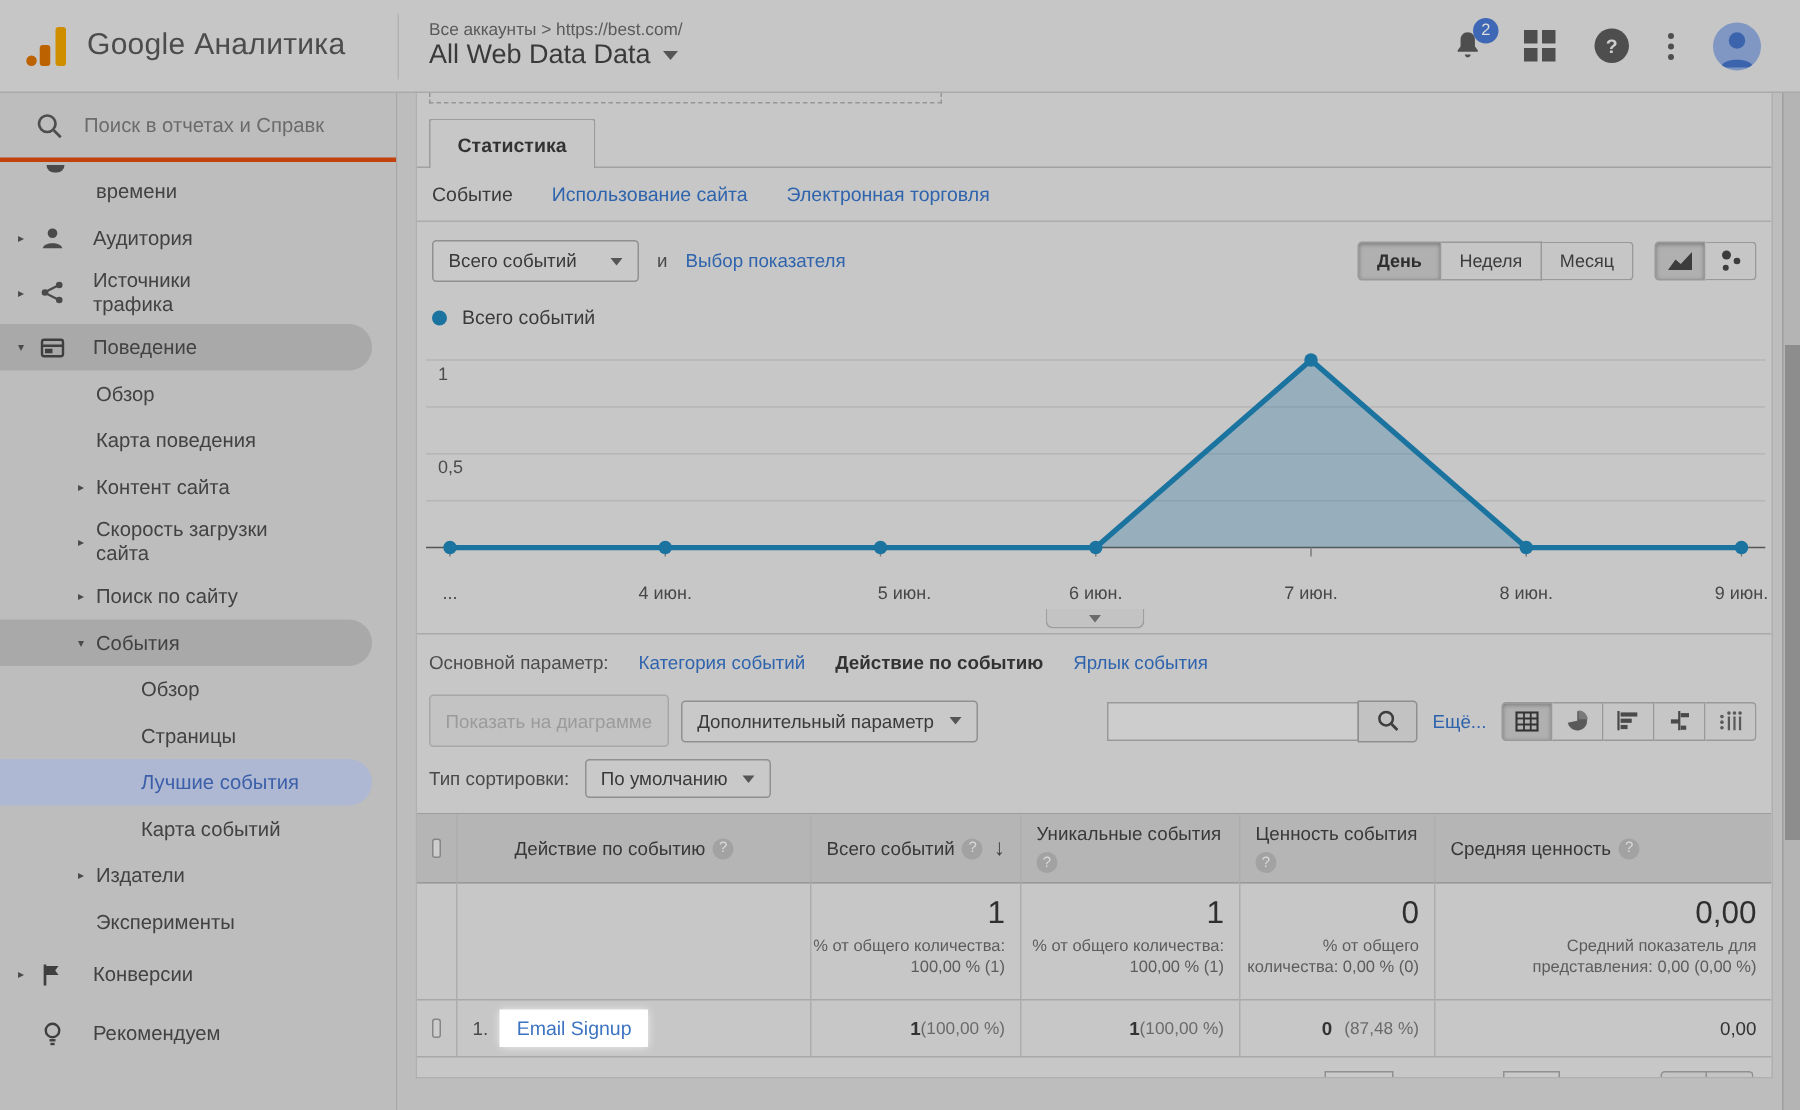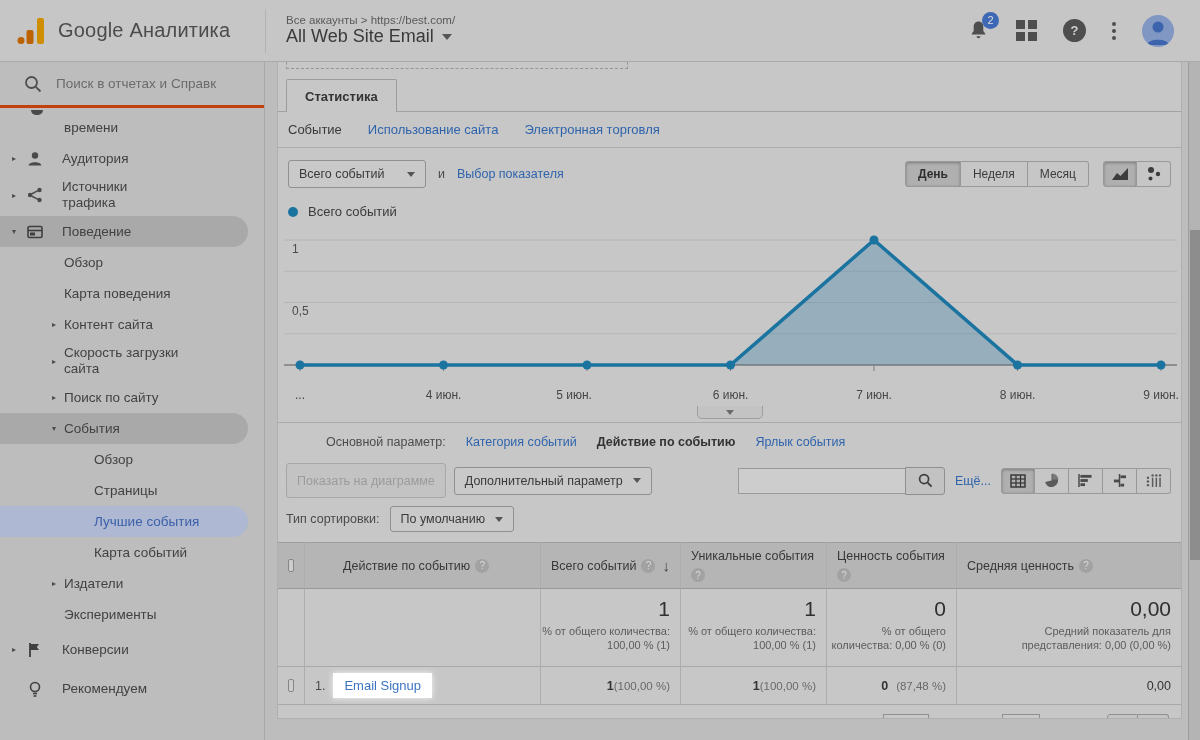--- a/index.html
+++ b/index.html
@@ -80,21 +80,21 @@
   .legend { display:flex; align-items:center; gap:10px; padding:12px 0 4px 10px; font-size:13px; color:#3a3a3a; }
   .legend .dot { width:10px; height:10px; border-radius:50%; background:var(--chart,#1b73a0); }
   .chart-wrap { position:relative; height:184px; margin:2px 4px 0 6px; }
   .ylab { position:absolute; left:8px; font-size:12px; color:#4c4c4c; }
   .xlab { position:absolute; top:163px; transform:translateX(-50%); font-size:12px; color:#474747; white-space:nowrap; }
   .collapse-tab { width:66px; height:13px; margin:0 auto; background:#c3c3c3; border:1px solid #9e9e9e; border-top:none;
     border-radius:0 0 5px 5px; display:flex; align-items:center; justify-content:center; position:relative; top:-3px; cursor:pointer; }
   .collapse-tab .tri { width:0;height:0;border-left:4px solid transparent;border-right:4px solid transparent;border-top:5px solid #6a6a6a; }
   .chart-divider { border-bottom:1px solid #aaa; }
 
-  .primary-row { display:flex; align-items:center; gap:20px; font-size:12.5px; padding:12px 0 10px 8px; color:#4c4c4c;margin-left:40px; }
+  .primary-row { display:flex; align-items:center; gap:20px; font-size:12.5px; padding:12px 0 10px 8px; color:#4c4c4c; }
   .primary-row .opt-active { color:#333; font-weight:bold; }
 
   .toolbar { display:flex; align-items:center; padding:4px 10px 0 8px; }
   .dis-btn { height:35px; padding:0 10px; border:1px solid #a7a7a7; border-radius:3px; background:#c3c3c3;
     color:#9b9b9b; font-size:12.5px; display:flex; align-items:center; }
   .toolbar .selbox { margin-left:8px; }
   .toolbar .right { margin-left:auto; display:flex; align-items:center; gap:10px; }
   .srch { display:flex; align-items:center; }
   .srch input { width:168px; height:26px; border:1px solid #9a9a9a; background:#cdcdcd; outline:none; padding:0 6px;
     font-family:"Liberation Sans",sans-serif; }
@@ -152,21 +152,21 @@
       <svg width="30" height="28" viewBox="0 0 30 28">
         <circle cx="5" cy="23.5" r="3.5" fill="#bc6200"></circle>
         <rect x="10.5" y="13" width="7" height="14" rx="2" fill="#bc6200"></rect>
         <rect x="21" y="1" width="7" height="26" rx="2" fill="#cf8e00"></rect>
       </svg>
       <span class="product">Google Аналитика</span>
     </div>
     <div class="crumbs">
       <span class="crumb-top">Все аккаунты &gt; https://best.com/</span>
       <span class="crumb-prop">
-        <span>All Web Site Email</span>
+        <span>All Web Data Data</span>
         <span class="caret-dn"></span>
       </span>
     </div>
     <div class="hdr-right">
       <span class="bell-wrap">
         <svg width="23" height="24" viewBox="0 0 24 24">
           <path fill="#4e4e4e" d="M12 2c-3 0-5 2.3-5 5v5l-2 2.6v1h14v-1L17 12V7c0-2.7-2-5-5-5z"></path>
           <path fill="#4e4e4e" d="M10 17.5h4c0 1.2-.9 2-2 2s-2-.8-2-2z"></path>
         </svg>
         <span class="badge">2</span>
@@ -375,21 +375,21 @@
             <circle cx="303" cy="140" r="4.5" fill="#1b73a0"></circle>
             <circle cx="446.5" cy="140" r="4.5" fill="#1b73a0"></circle>
             <circle cx="590" cy="15" r="4.5" fill="#1b73a0"></circle>
             <circle cx="733.5" cy="140" r="4.5" fill="#1b73a0"></circle>
             <circle cx="877" cy="140" r="4.5" fill="#1b73a0"></circle>
           </svg>
         <span class="ylab" style="top:17px">1</span>
         <span class="ylab" style="top:79px">0,5</span>
         <span class="xlab" style="left: 16px;">...</span>
         <span class="xlab" style="left: 159.5px;">4 июн.</span>
-        <span class="xlab" style="left: 290px;">5 июн.</span>
+        <span class="xlab" style="left: 319px;">5 июн.</span>
         <span class="xlab" style="left: 446.5px;">6 июн.</span>
         <span class="xlab" style="left: 590px;">7 июн.</span>
         <span class="xlab" style="left: 733.5px;">8 июн.</span>
         <span class="xlab" style="left: 877px;">9 июн.</span>
       </div>
 
       <div class="collapse-tab">
         <span class="tri"></span>
       </div>
       <div class="chart-divider"></div>

